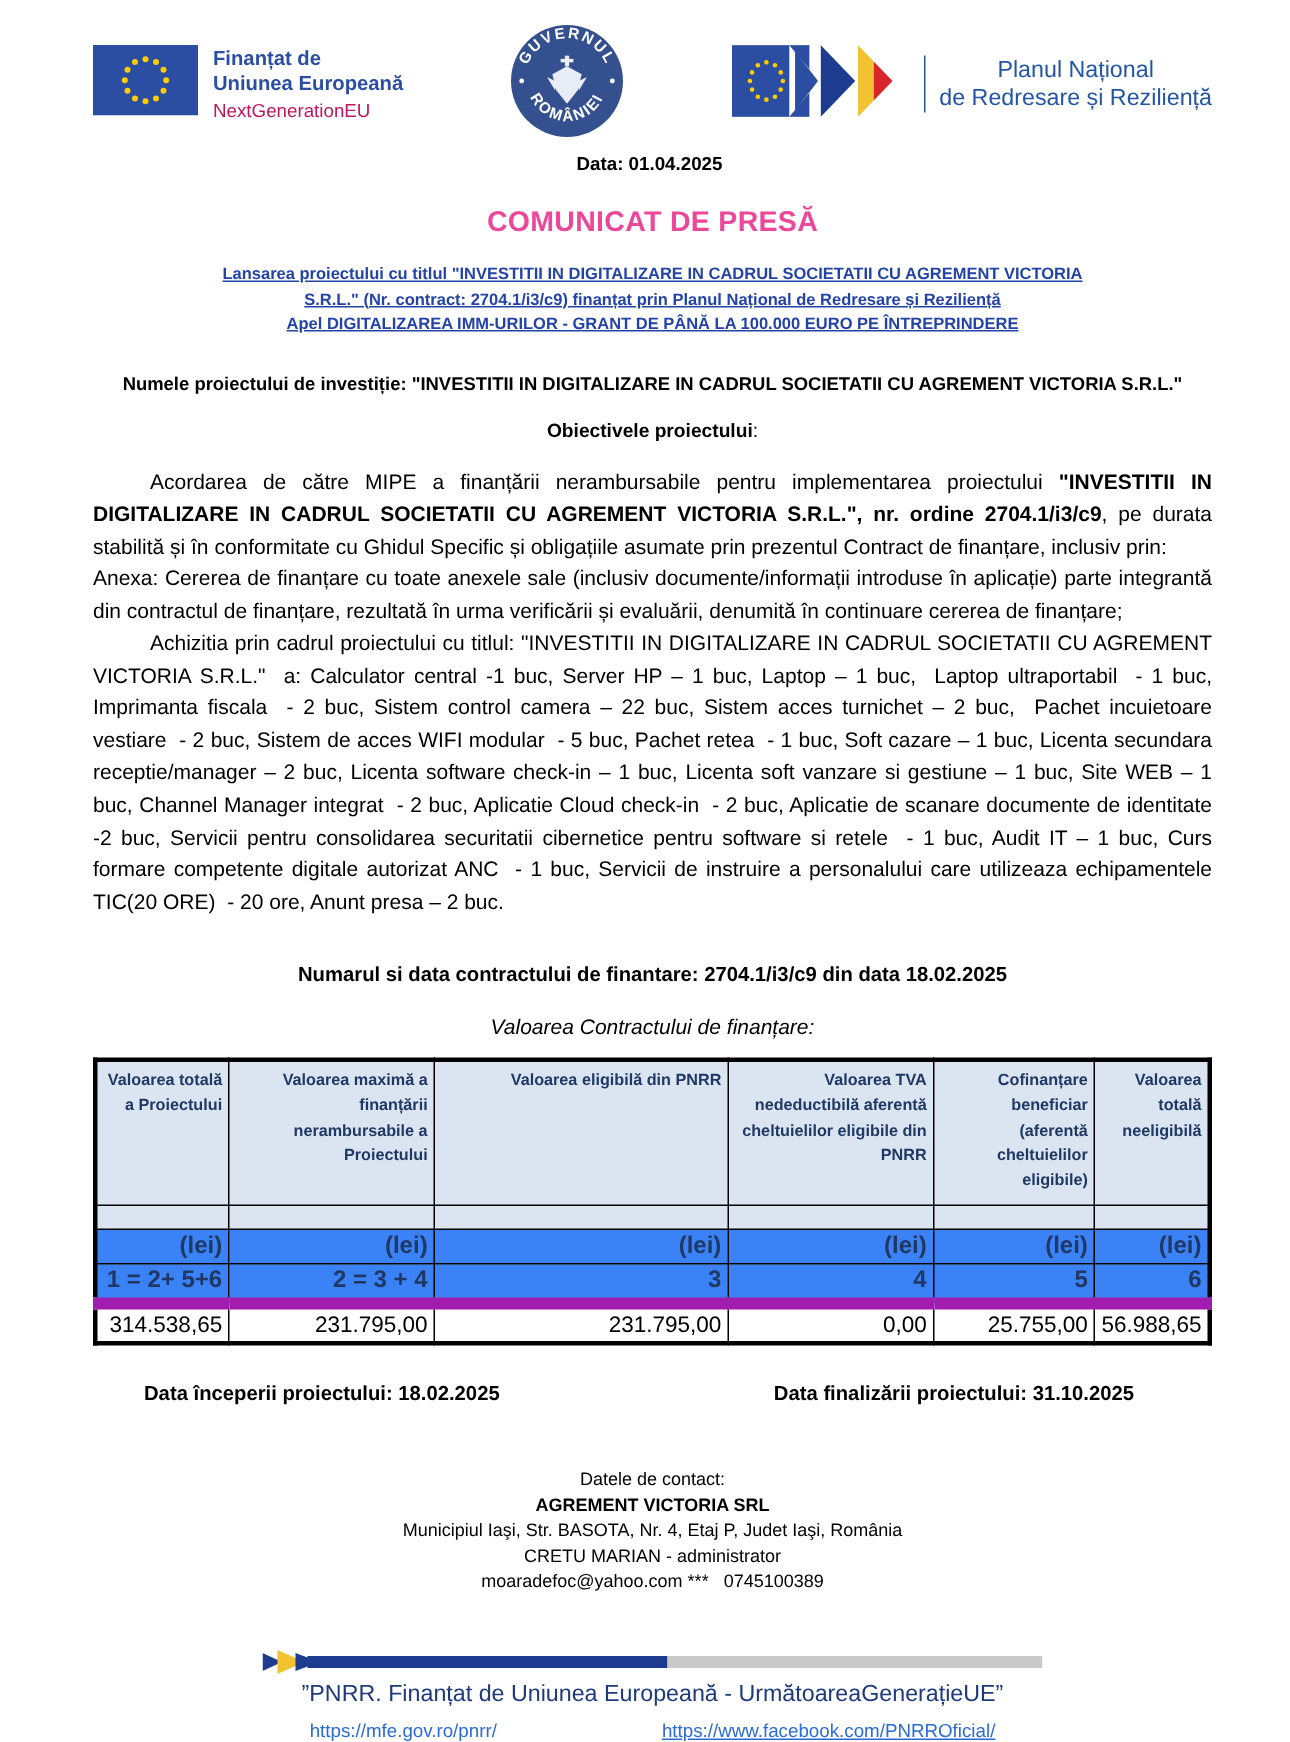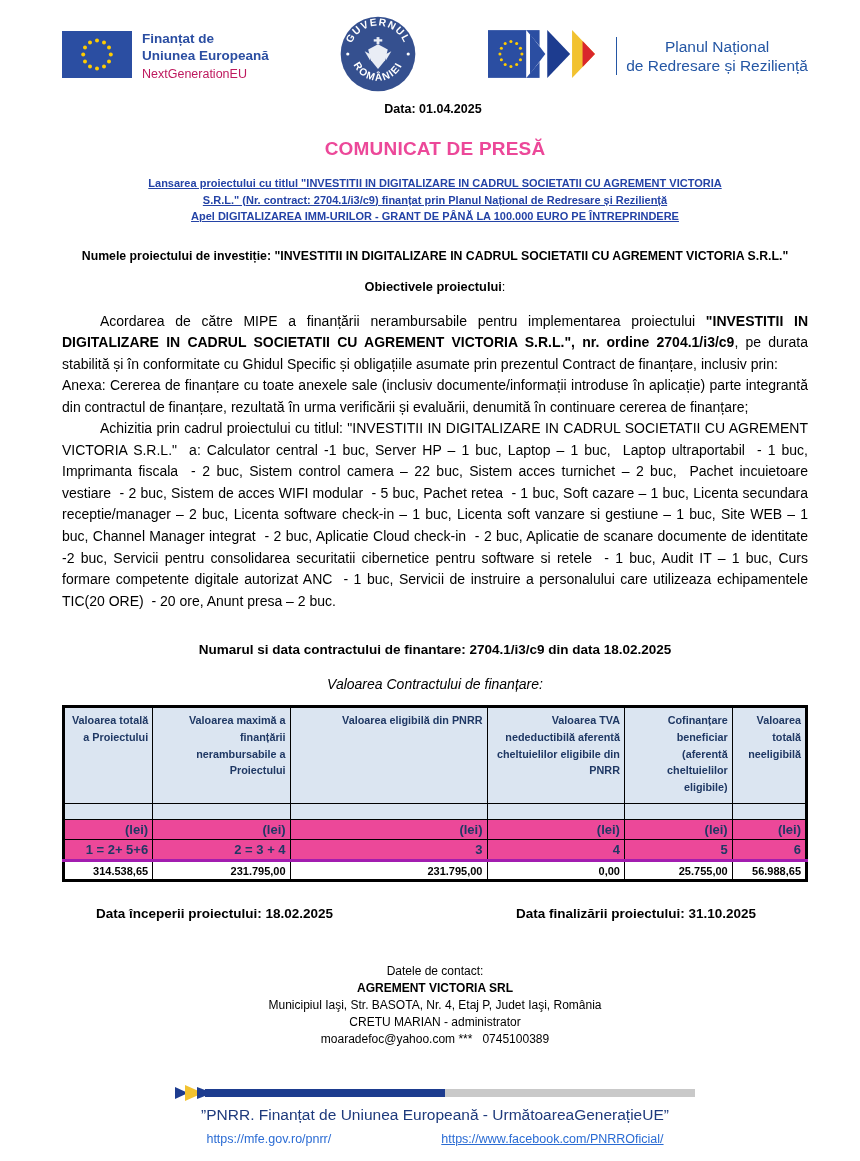--- a/index.html
+++ b/index.html
@@ -36,22 +36,22 @@
   .p-noindent { text-indent: 0; }
   .p2 { white-space: pre-wrap; text-indent: 38px; }
 
   .contract-line { margin-top: 30px; text-align: center; font-weight: bold; font-size: 13.5px; }
   .table-caption { margin-top: 19px; text-align: center; font-style: italic; font-size: 14px; font-family: "Liberation Sans", sans-serif; }
 
   table.fin { width: 100%; border-collapse: collapse; margin-top: 13px; border: 3px solid #000; }
   table.fin td { border: 1px solid #000; padding: 2px 4px; text-align: right; vertical-align: top; }
   table.fin .hdr td { background: #dbe5f1; color: #1f3864; font-weight: bold; font-size: 10.8px; line-height: 1.55; height: 97px; padding-top: 4px; }
   table.fin .empty td { background: #dbe5f1; height: 16px; }
-  table.fin .units td, table.fin .formulas td { background: #ec4899; color: #1f3864; font-weight: bold; font-size: 13px; height: 17px; vertical-align: middle; }
-  table.fin .vals td { background: #fff; color: #000; font-weight: bold; font-size: 11px; height: 20px; vertical-align: middle; border-top: 3px solid #a21caf; }
+  table.fin .units td, table.fin .formulas td { background: #3b82f6; color: #1f3864; font-weight: bold; font-size: 16px; height: 17px; vertical-align: middle; }
+  table.fin .vals td { background: #fff; color: #000; font-weight: normal; font-size: 15px; height: 20px; vertical-align: middle; border-top: 8px solid #a21caf; }
 
   .dates-row { display: flex; justify-content: space-between; margin-top: 24px; padding: 0 52px 0 34px; font-weight: bold; font-size: 13.5px; }
 
   .contact { margin-top: 42px; text-align: center; font-size: 12px; line-height: 1.42; }
   .contact .company { font-weight: bold; }
   .contact .email-phone { white-space: pre-wrap; }
 
   .footer { margin-top: 36px; text-align: center; }
   .footer-bar { display: block; margin: 0 auto; }
   .slogan { margin-top: 4px; font-size: 15.5px; font-weight: normal; color: #1e3a7c; }

